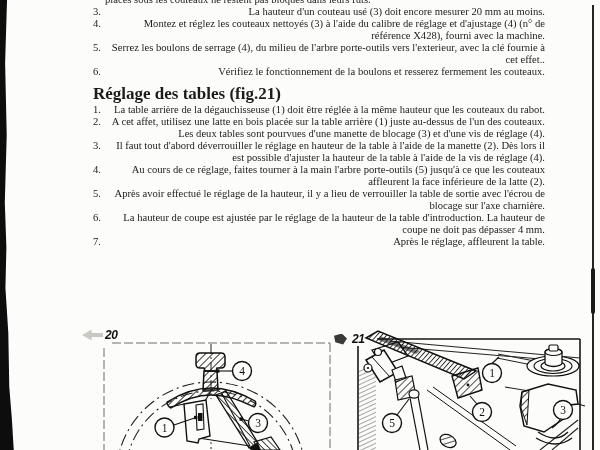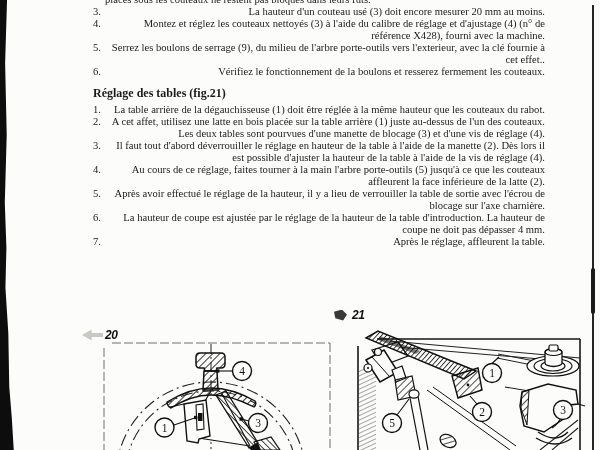--- a/index.html
+++ b/index.html
@@ -19,33 +19,33 @@
   }
   .edge-right{position:absolute;left:592px;top:5px;width:2px;height:445px;background:#242424;}
   .edge-right-blob{position:absolute;left:591px;top:268px;width:4px;height:46px;background:#1a1a1a;border-radius:2px;}
   
   .content{position:absolute;left:93px;top:0;width:452px;font-size:10.6px;line-height:12px;}
   .partial-line{margin:-6px 0 0 12px;white-space:nowrap;overflow:hidden;}
   .li{display:flex;}
   .li-num{flex:none;width:12px;}
   .li-text{flex:1;text-align:right;}
   .section-heading{
-    font-size:12px;line-height:15px;font-weight:bold;margin:8px 0 3px 0;
+    font-size:17px;line-height:15px;font-weight:bold;margin:8px 0 3px 0;
   }
   
   .fig-svg{position:absolute;}
   #fig20-svg{left:95px;top:326px;}
   #fig21-svg{left:330px;top:326px;}
   .fig-label{
     position:absolute;z-index:5;display:flex;align-items:center;gap:2px;
     font-family:"Liberation Sans", sans-serif;font-weight:bold;font-style:italic;
     font-size:12px;letter-spacing:-0.5px;color:#101010;
   }
   #fig20-label{left:82px;top:328px;}
-  #fig21-label{left:334px;top:308px;}
+  #fig21-label{left:334px;top:332px;}
   .arrow-gray{
     width:21px;height:11px;background:#c9c9c4;
     clip-path:polygon(0 50%,46% 0,46% 32%,100% 32%,100% 68%,46% 68%,46% 100%);
   }
   .smudge-dark{
     width:13px;height:11px;background:#3a3a38;
     clip-path:polygon(0 20%,60% 0,100% 45%,70% 100%,10% 80%);
     margin-right:3px;
   }
   svg text.callout-num{
@@ -69,21 +69,21 @@
       <div class="li">
         <span class="li-num">3.</span>
         <span class="li-text">La hauteur d'un couteau usé (3) doit encore mesurer 20 mm au moins.</span>
       </div>
       <div class="li">
         <span class="li-num">4.</span>
         <span class="li-text">Montez et réglez les couteaux nettoyés (3) à l'aide du calibre de réglage et d'ajustage (4) (n° de référence X428), fourni avec la machine.</span>
       </div>
       <div class="li">
         <span class="li-num">5.</span>
-        <span class="li-text">Serrez les boulons de serrage (9), du milieu de l'arbre porte-outils vers l'exterieur, avec la clé fournie à cet effet..</span>
+        <span class="li-text">Serrez les boulons de serrage (4), du milieu de l'arbre porte-outils vers l'exterieur, avec la clé fournie à cet effet..</span>
       </div>
       <div class="li">
         <span class="li-num">6.</span>
         <span class="li-text">Vérifiez le fonctionnement de la boulons et resserez fermement les couteaux.</span>
       </div>
     </div>
 
     <div class="section-heading">Réglage des tables (fig.21)</div>
 
     <div>

